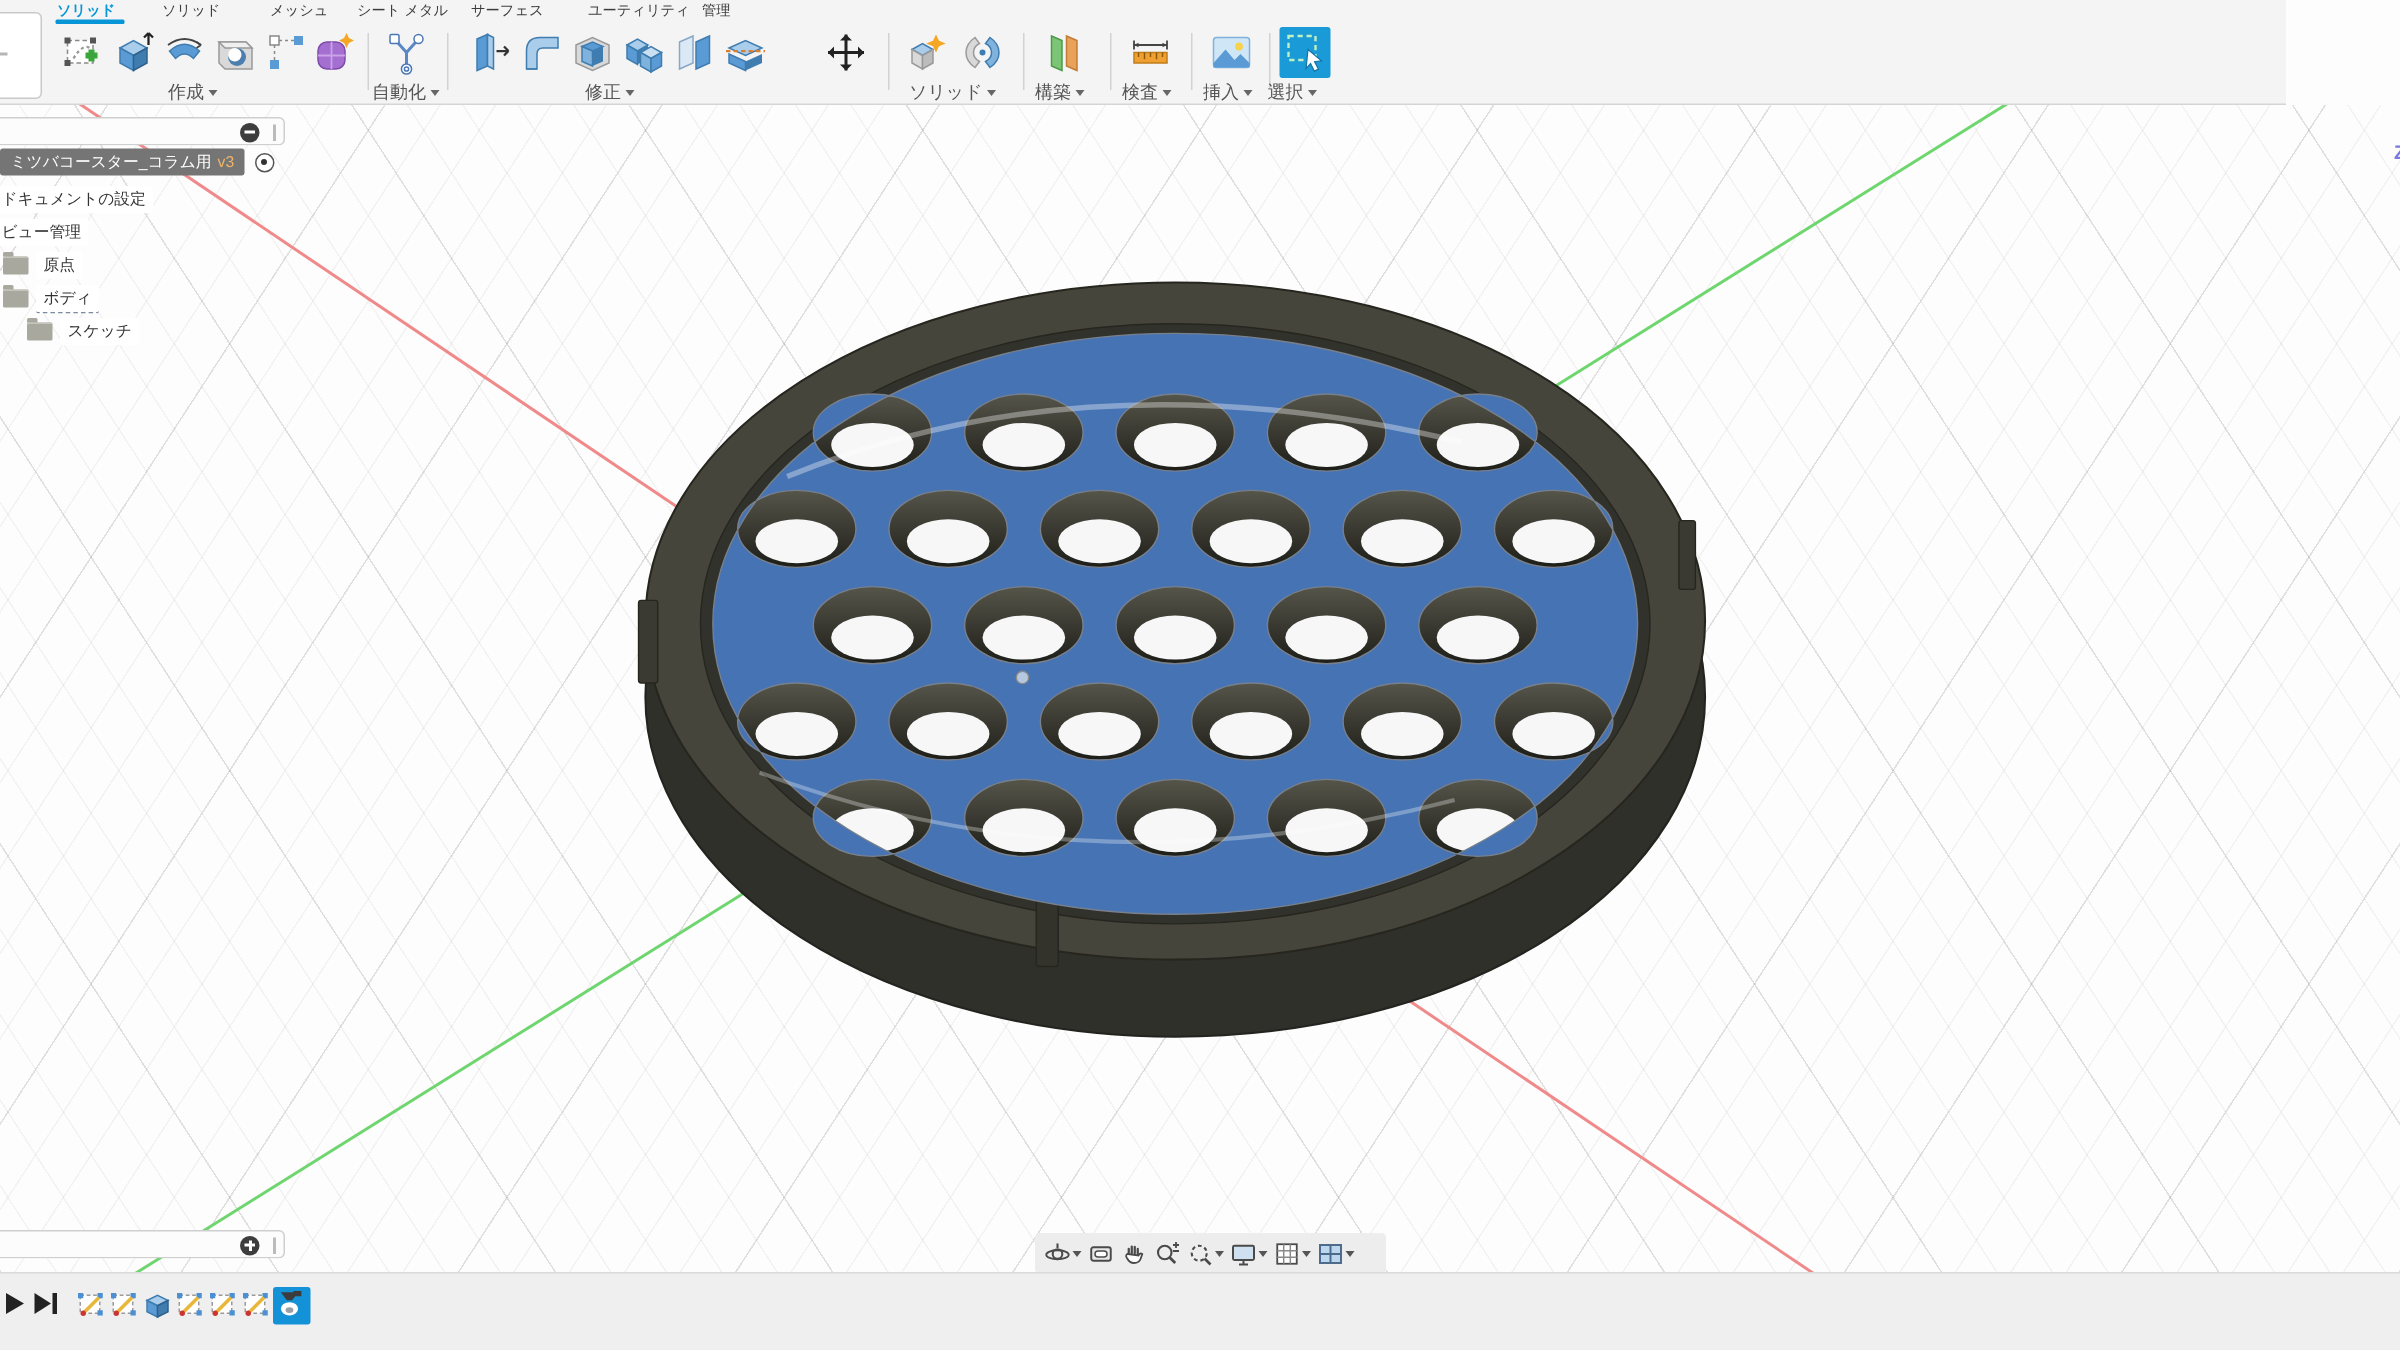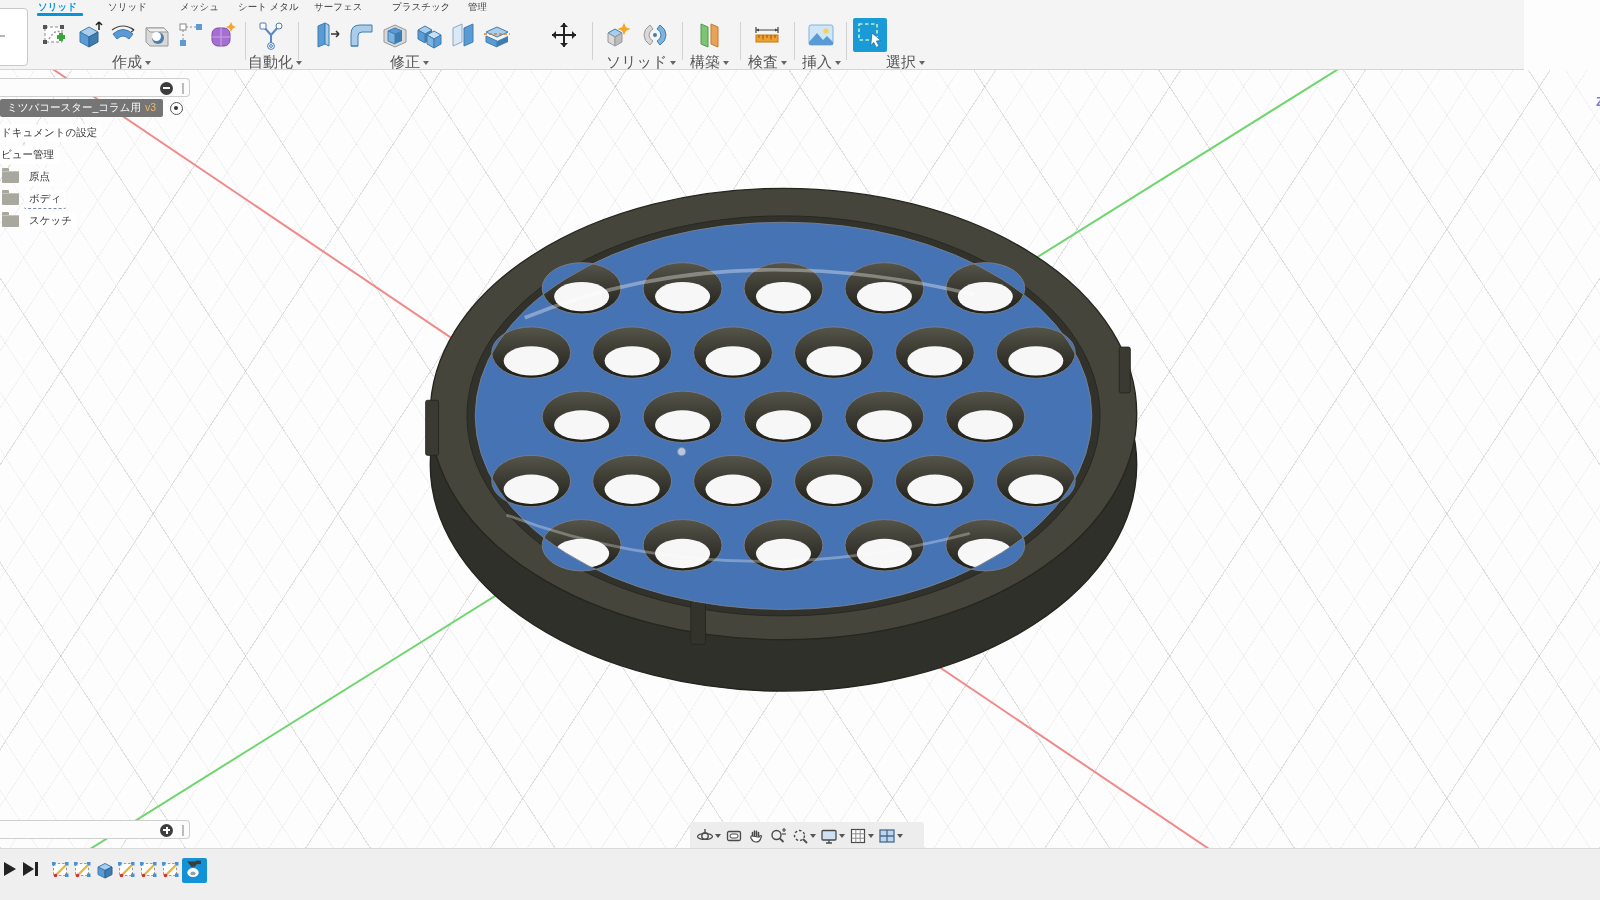--- a/index.html
+++ b/index.html
@@ -13,21 +13,21 @@
     background:#fff; border:1px solid #c9c9c9; border-radius:4px; }
   .logo-stub::after{ content:""; position:absolute; left:6px; top:26px; width:8px; height:2px; background:#b5b5b5; }
   .tab { position:absolute; top:1px; height:14px; font-size:9.5px; color:#3c3c3c;
     white-space:nowrap; cursor:pointer; }
   .tab.active { color:#0696d7; font-weight:bold; }
   .tab-underline { position:absolute; left:37px; top:13px; width:46px; height:3px;
     background:#0696d7; border-radius:1px; }
   .tbicon { position:absolute; top:20px; width:30px; height:30px; }
   .tbicon svg { width:30px; height:30px; display:block; }
   .tb-divider { position:absolute; top:22px; width:1px; height:38px; background:#d2d2d2; }
-  .grp { position:absolute; top:53px; font-size:15px; color:#555; white-space:nowrap; }
+  .grp { position:absolute; top:53px; font-size:12px; color:#555; white-space:nowrap; }
   .caret { display:inline-block; width:0; height:0; border-left:3.5px solid transparent;
     border-right:3.5px solid transparent; border-top:4px solid #666; margin-left:3px; vertical-align:middle; }
   .select-tile { position:absolute; left:853px; top:18px; width:34px; height:34px;
     background:#1a9ad6; border-radius:2px; }
 
   
   .viewport { position:absolute; left:0; top:70px; width:1600px; height:778px;
     background:
       repeating-linear-gradient(57deg,  rgba(60,60,60,0.10) 0 1px, transparent 1px 155px),
       repeating-linear-gradient(-57deg, rgba(60,60,60,0.10) 0 1px, transparent 1px 155px),
@@ -96,21 +96,21 @@
 <body>
 
 <div class="toolbar">
   <div class="logo-stub"></div>
 
   <div class="tab active" style="left:38px">ソリッド</div>
   <div class="tab" style="left:108px">ソリッド</div>
   <div class="tab" style="left:180px">メッシュ</div>
   <div class="tab" style="left:238px">シート メタル</div>
   <div class="tab" style="left:314px">サーフェス</div>
-  <div class="tab" style="left:392px">プラスチック</div>
+  <div class="tab" style="left:392px">ユーティリティ</div>
   <div class="tab" style="left:468px">管理</div>
   <div class="tab-underline"></div>
 
   <div class="tbicon" style="left:40px">
     <svg viewBox="0 0 30 30">
         <rect x="5" y="7" width="17" height="15" fill="#fff" stroke="#8a8a8a" stroke-dasharray="3,2"></rect>
         <rect x="3" y="5" width="4" height="4" fill="#555"></rect>
         <rect x="20" y="5" width="4" height="4" fill="#555"></rect>
         <rect x="3" y="20" width="4" height="4" fill="#555"></rect>
         <path d="M9 19 Q15 9 20 12" fill="none" stroke="#9a9a9a" stroke-width="1.5" stroke-dasharray="2,2"></path>
@@ -272,21 +272,21 @@
       </svg>
   </div>
 
   <div class="grp" style="left:112px"><span>作成</span><span class="caret"></span></div>
   <div class="grp" style="left:248px"><span>自動化</span><span class="caret"></span></div>
   <div class="grp" style="left:390px"><span>修正</span><span class="caret"></span></div>
   <div class="grp" style="left:606px"><span>ソリッド</span><span class="caret"></span></div>
   <div class="grp" style="left:690px"><span>構築</span><span class="caret"></span></div>
   <div class="grp" style="left:748px"><span>検査</span><span class="caret"></span></div>
   <div class="grp" style="left:802px"><span>挿入</span><span class="caret"></span></div>
-  <div class="grp" style="left:886px"><span>選択</span><span class="caret"></span></div>
+  <div class="grp" style="left:845px"><span>選択</span><span class="caret"></span></div>
 </div>
 
 <div class="viewport">
   <div class="axis red" style="background: rgb(240, 138, 138);"></div>
   <div class="axis green" style="background: rgb(111, 214, 111);"></div>
   <svg class="model-svg" id="model" width="1600" height="778" viewBox="0 70 1600 848">
       <defs>
         <linearGradient id="wg" x1="0" y1="0" x2="0" y2="1">
           <stop offset="0" stop-color="#55554a"></stop>
           <stop offset="1" stop-color="#1e1e19"></stop>
@@ -440,21 +440,21 @@
     <span class="b-label">ビュー管理</span>
   </div>
   <div class="b-row" style="left:2px; top:69px">
     <span class="folder"></span>
     <span class="b-label">原点</span>
   </div>
   <div class="b-row" style="left:2px; top:91px">
     <span class="folder"></span>
     <span class="b-label dotted">ボディ</span>
   </div>
-  <div class="b-row" style="left:2px; top:113px">
+  <div class="b-row" style="left:18px; top:113px">
     <span class="folder"></span>
     <span class="b-label">スケッチ</span>
   </div>
 </div>
 
 <div class="bottom-strip">
   <div class="play-btn"></div>
   <div class="skip-btn"></div>
   <div id="tl-items">
       <div class="tl-item" style="left: 50px;">

